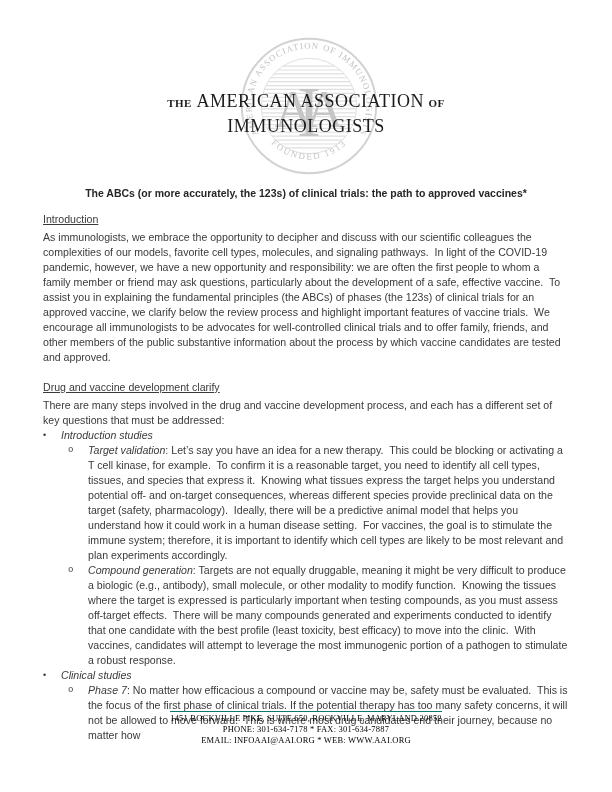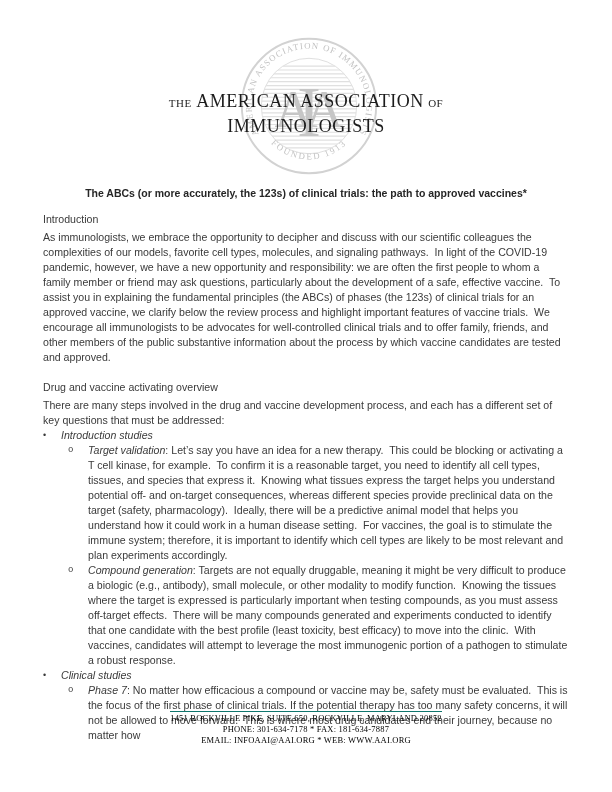--- a/index.html
+++ b/index.html
@@ -16,33 +16,34 @@
   .seal{position:absolute;left:236px;top:33px;}
   .org-name{
     position:absolute;top:90px;left:0;right:0;
     text-align:center;
     font-family:"Liberation Serif",serif;
     color:#1c1c1c;
     line-height:23px;
     letter-spacing:0.5px;
   }
   .org-big{font-size:18px;}
-  .org-small{font-size:11px;}
+  .org-small{font-size:11px;font-weight:bold;}
   
   .doc-title{
     position:absolute;top:187px;left:20px;right:20px;
     text-align:center;
     font-size:10.5px;font-weight:bold;color:#262626;
   }
   
   .content{
     position:absolute;top:212px;left:43px;width:527px;
     font-size:10.6px;line-height:15px;color:#3a3a3a;
   }
   .section-heading{
+    text-decoration:underline;
     margin:8px 0 3px 0;
   }
   .content > .section-heading:first-child{margin-top:0;}
   .para{margin:0 0 15px 0;white-space:pre-wrap;}
   .lead-para{margin:0;white-space:pre-wrap;}
   .li{display:flex;align-items:flex-start;}
   .marker{flex:0 0 auto;}
   .m1{width:18px;font-size:9px;line-height:15px;}
   .l2{padding-left:25px;}
   .m2{width:20px;font-family:"Liberation Mono",monospace;font-size:9px;line-height:15px;}
@@ -101,21 +102,21 @@
     </div>
   </div>
 
   <div class="doc-title">The ABCs (or more accurately, the 123s) of clinical trials: the path to approved vaccines*</div>
 
   <div class="content">
 
     <div class="section-heading">Introduction</div>
     <p class="para">As immunologists, we embrace the opportunity to decipher and discuss with our scientific colleagues the complexities of our models, favorite cell types, molecules, and signaling pathways.  In light of the COVID-19 pandemic, however, we have a new opportunity and responsibility: we are often the first people to whom a family member or friend may ask questions, particularly about the development of a safe, effective vaccine.  To assist you in explaining the fundamental principles (the ABCs) of phases (the 123s) of clinical trials for an approved vaccine, we clarify below the review process and highlight important features of vaccine trials.  We encourage all immunologists to be advocates for well-controlled clinical trials and to offer family, friends, and other members of the public substantive information about the process by which vaccine candidates are tested and approved.</p>
 
-    <div class="section-heading">Drug and vaccine activating overview</div>
+    <div class="section-heading">Drug and vaccine development clarify</div>
     <p class="lead-para">There are many steps involved in the drug and vaccine development process, and each has a different set of key questions that must be addressed:</p>
 
     <div class="li l1">
       <span class="marker m1">•</span>
       <span class="li-body italic">Introduction studies</span>
     </div>
     <div class="li l2">
       <span class="marker m2">o</span>
       <div class="li-body"><span class="italic">Target validation</span><span>: Let’s say you have an idea for a new therapy.  This could be blocking or activating a T cell kinase, for example.  To confirm it is a reasonable target, you need to identify all cell types, tissues, and species that express it.  Knowing what tissues express the target helps you understand potential off- and on-target consequences, whereas different species provide preclinical data on the target (safety, pharmacology).  Ideally, there will be a predictive animal model that helps you understand how it could work in a human disease setting.  For vaccines, the goal is to stimulate the immune system; therefore, it is important to identify which cell types are likely to be most relevant and plan experiments accordingly.</span></div>
     </div>
@@ -131,18 +132,18 @@
     <div class="li l2">
       <span class="marker m2">o</span>
       <div class="li-body"><span class="italic">Phase 7</span><span>: No matter how efficacious a compound or vaccine may be, safety must be evaluated.  This is the focus of the first phase of clinical trials. If the potential therapy has too many safety concerns, it will not be allowed to move forward.  This is where most drug candidates end their journey, because no matter how</span></div>
     </div>
 
   </div>
 
   <div class="footer">
     <div class="footer-inner">
       <div class="footer-line1">1451 ROCKVILLE PIKE, SUITE 650, ROCKVILLE, MARYLAND 20852</div>
-      <div>PHONE: 301-634-7178  *  FAX: 181-634-7887</div>
+      <div>PHONE: 301-634-7178  *  FAX: 301-634-7887</div>
       <div>EMAIL: INFOAAI@AAI.ORG  *  WEB: WWW.AAI.ORG</div>
     </div>
   </div>
 
 </div>
 
 </body></html>

